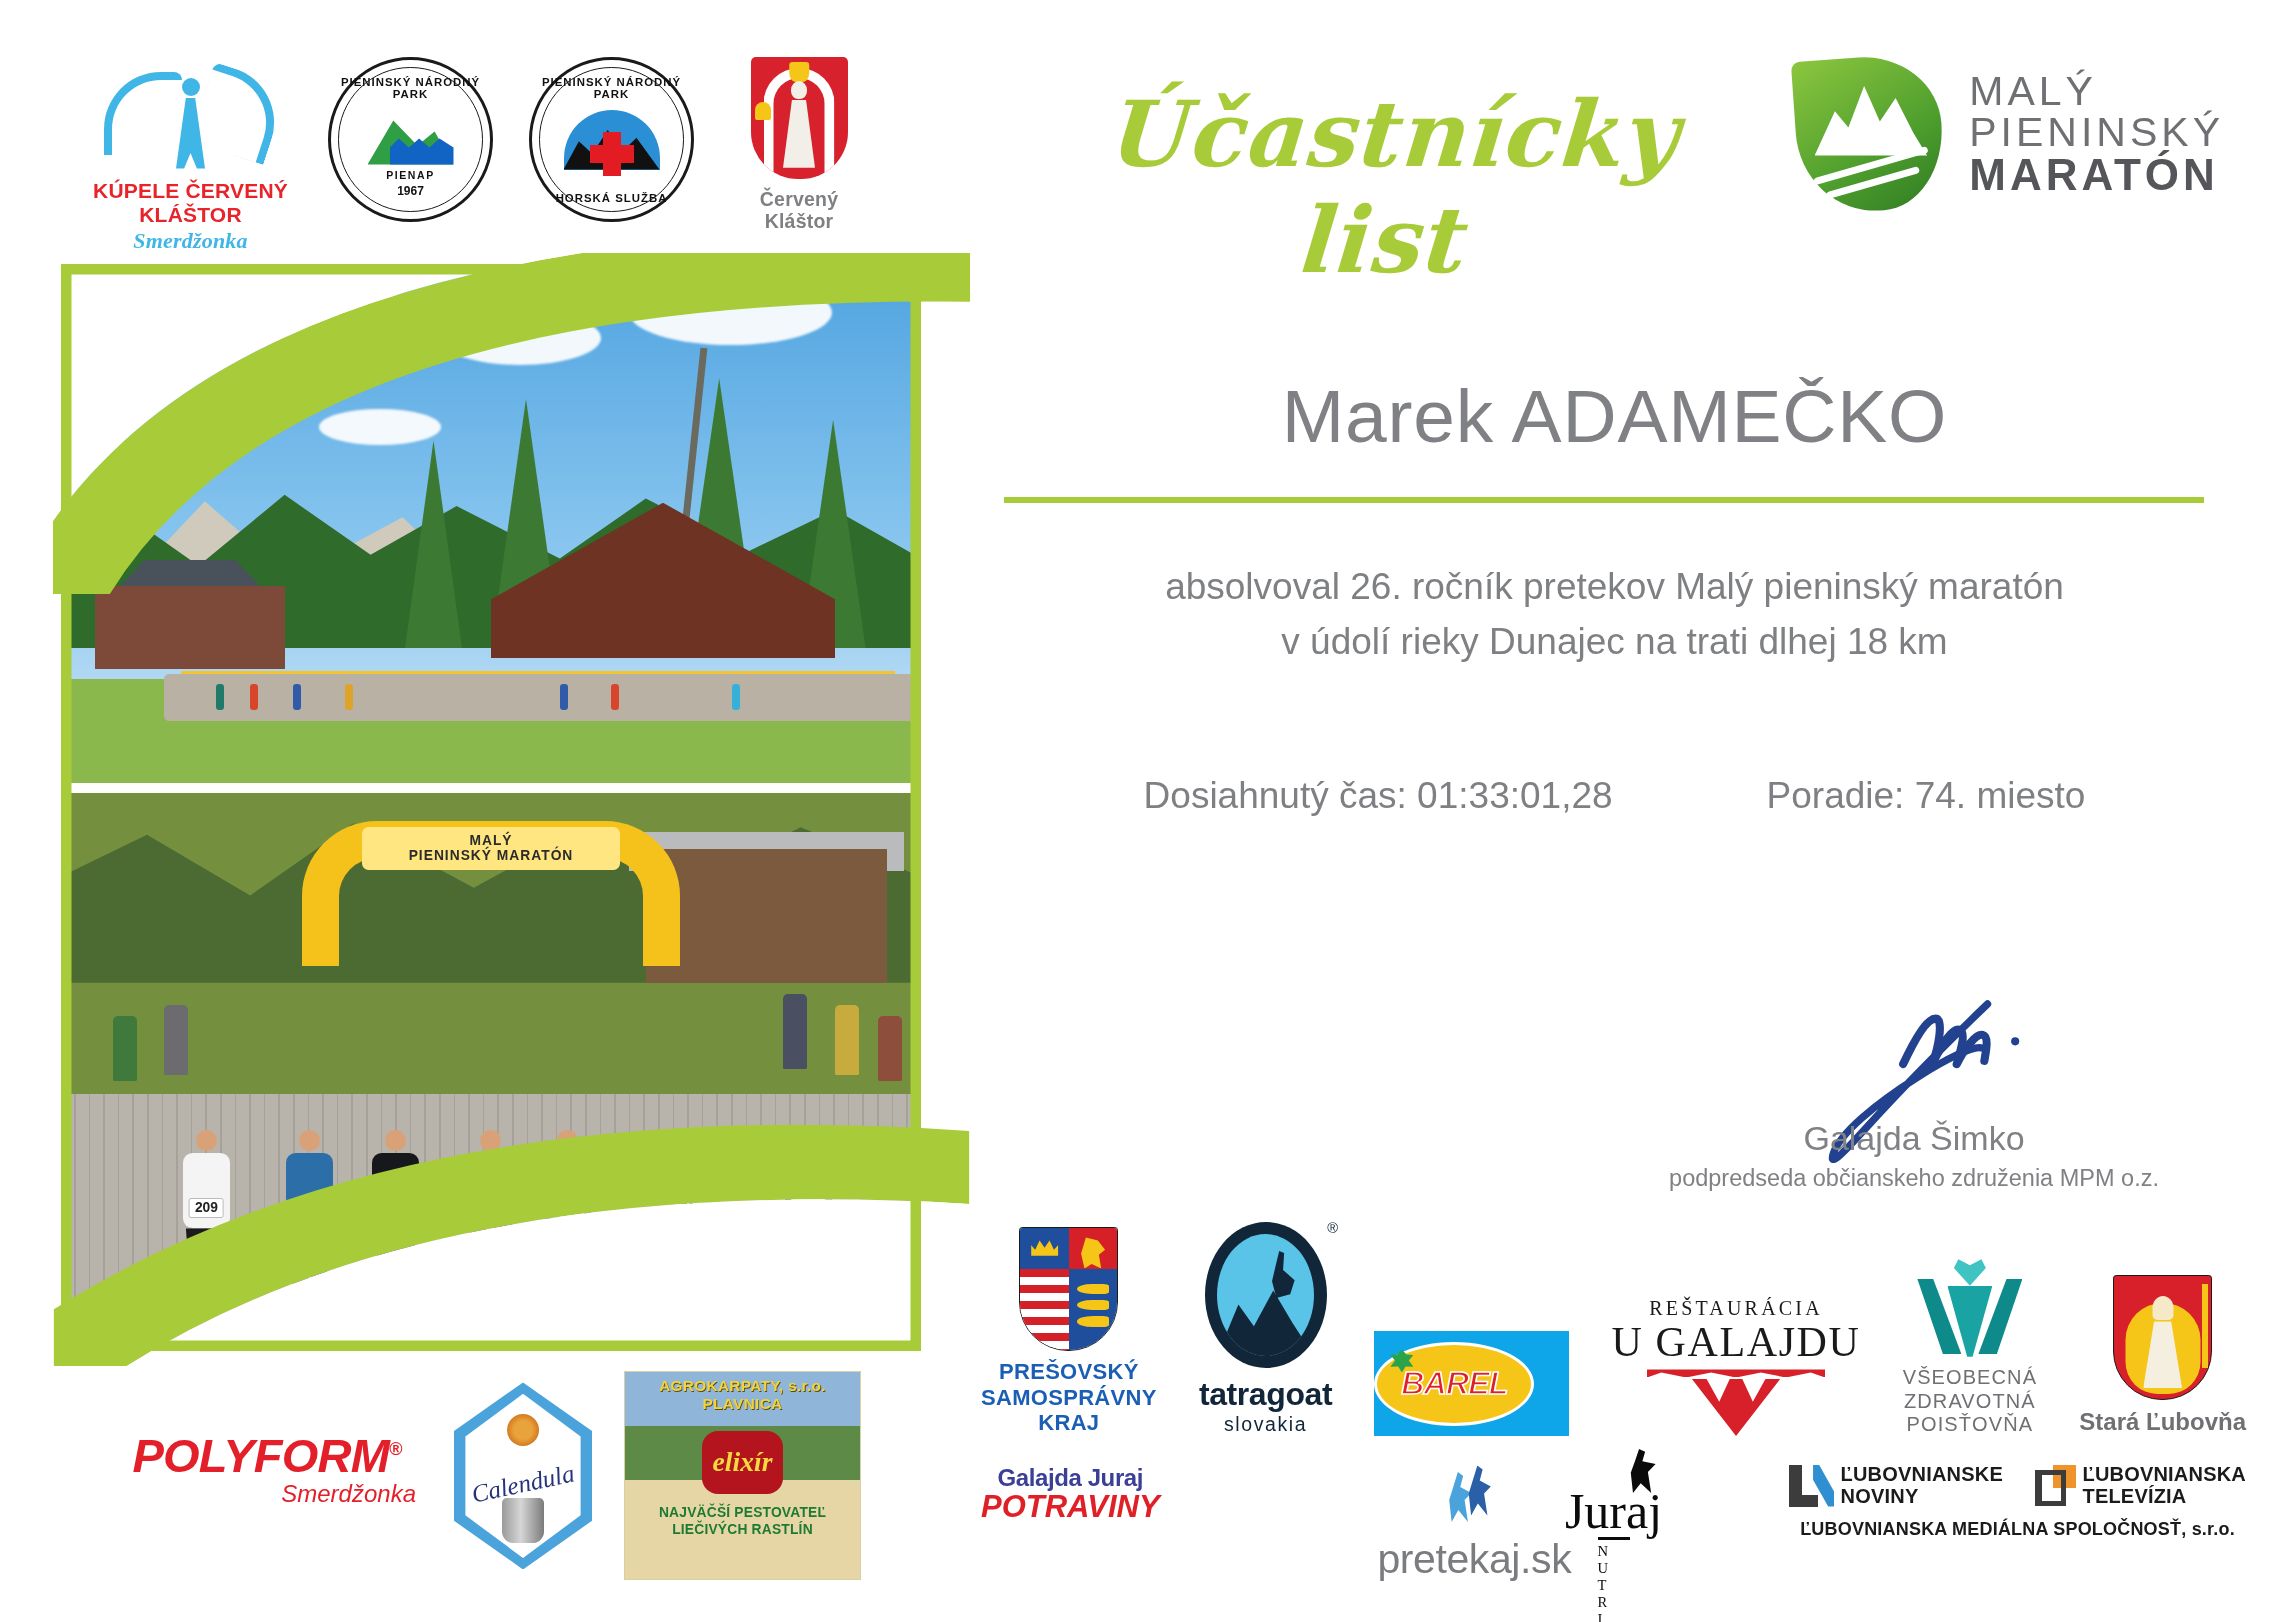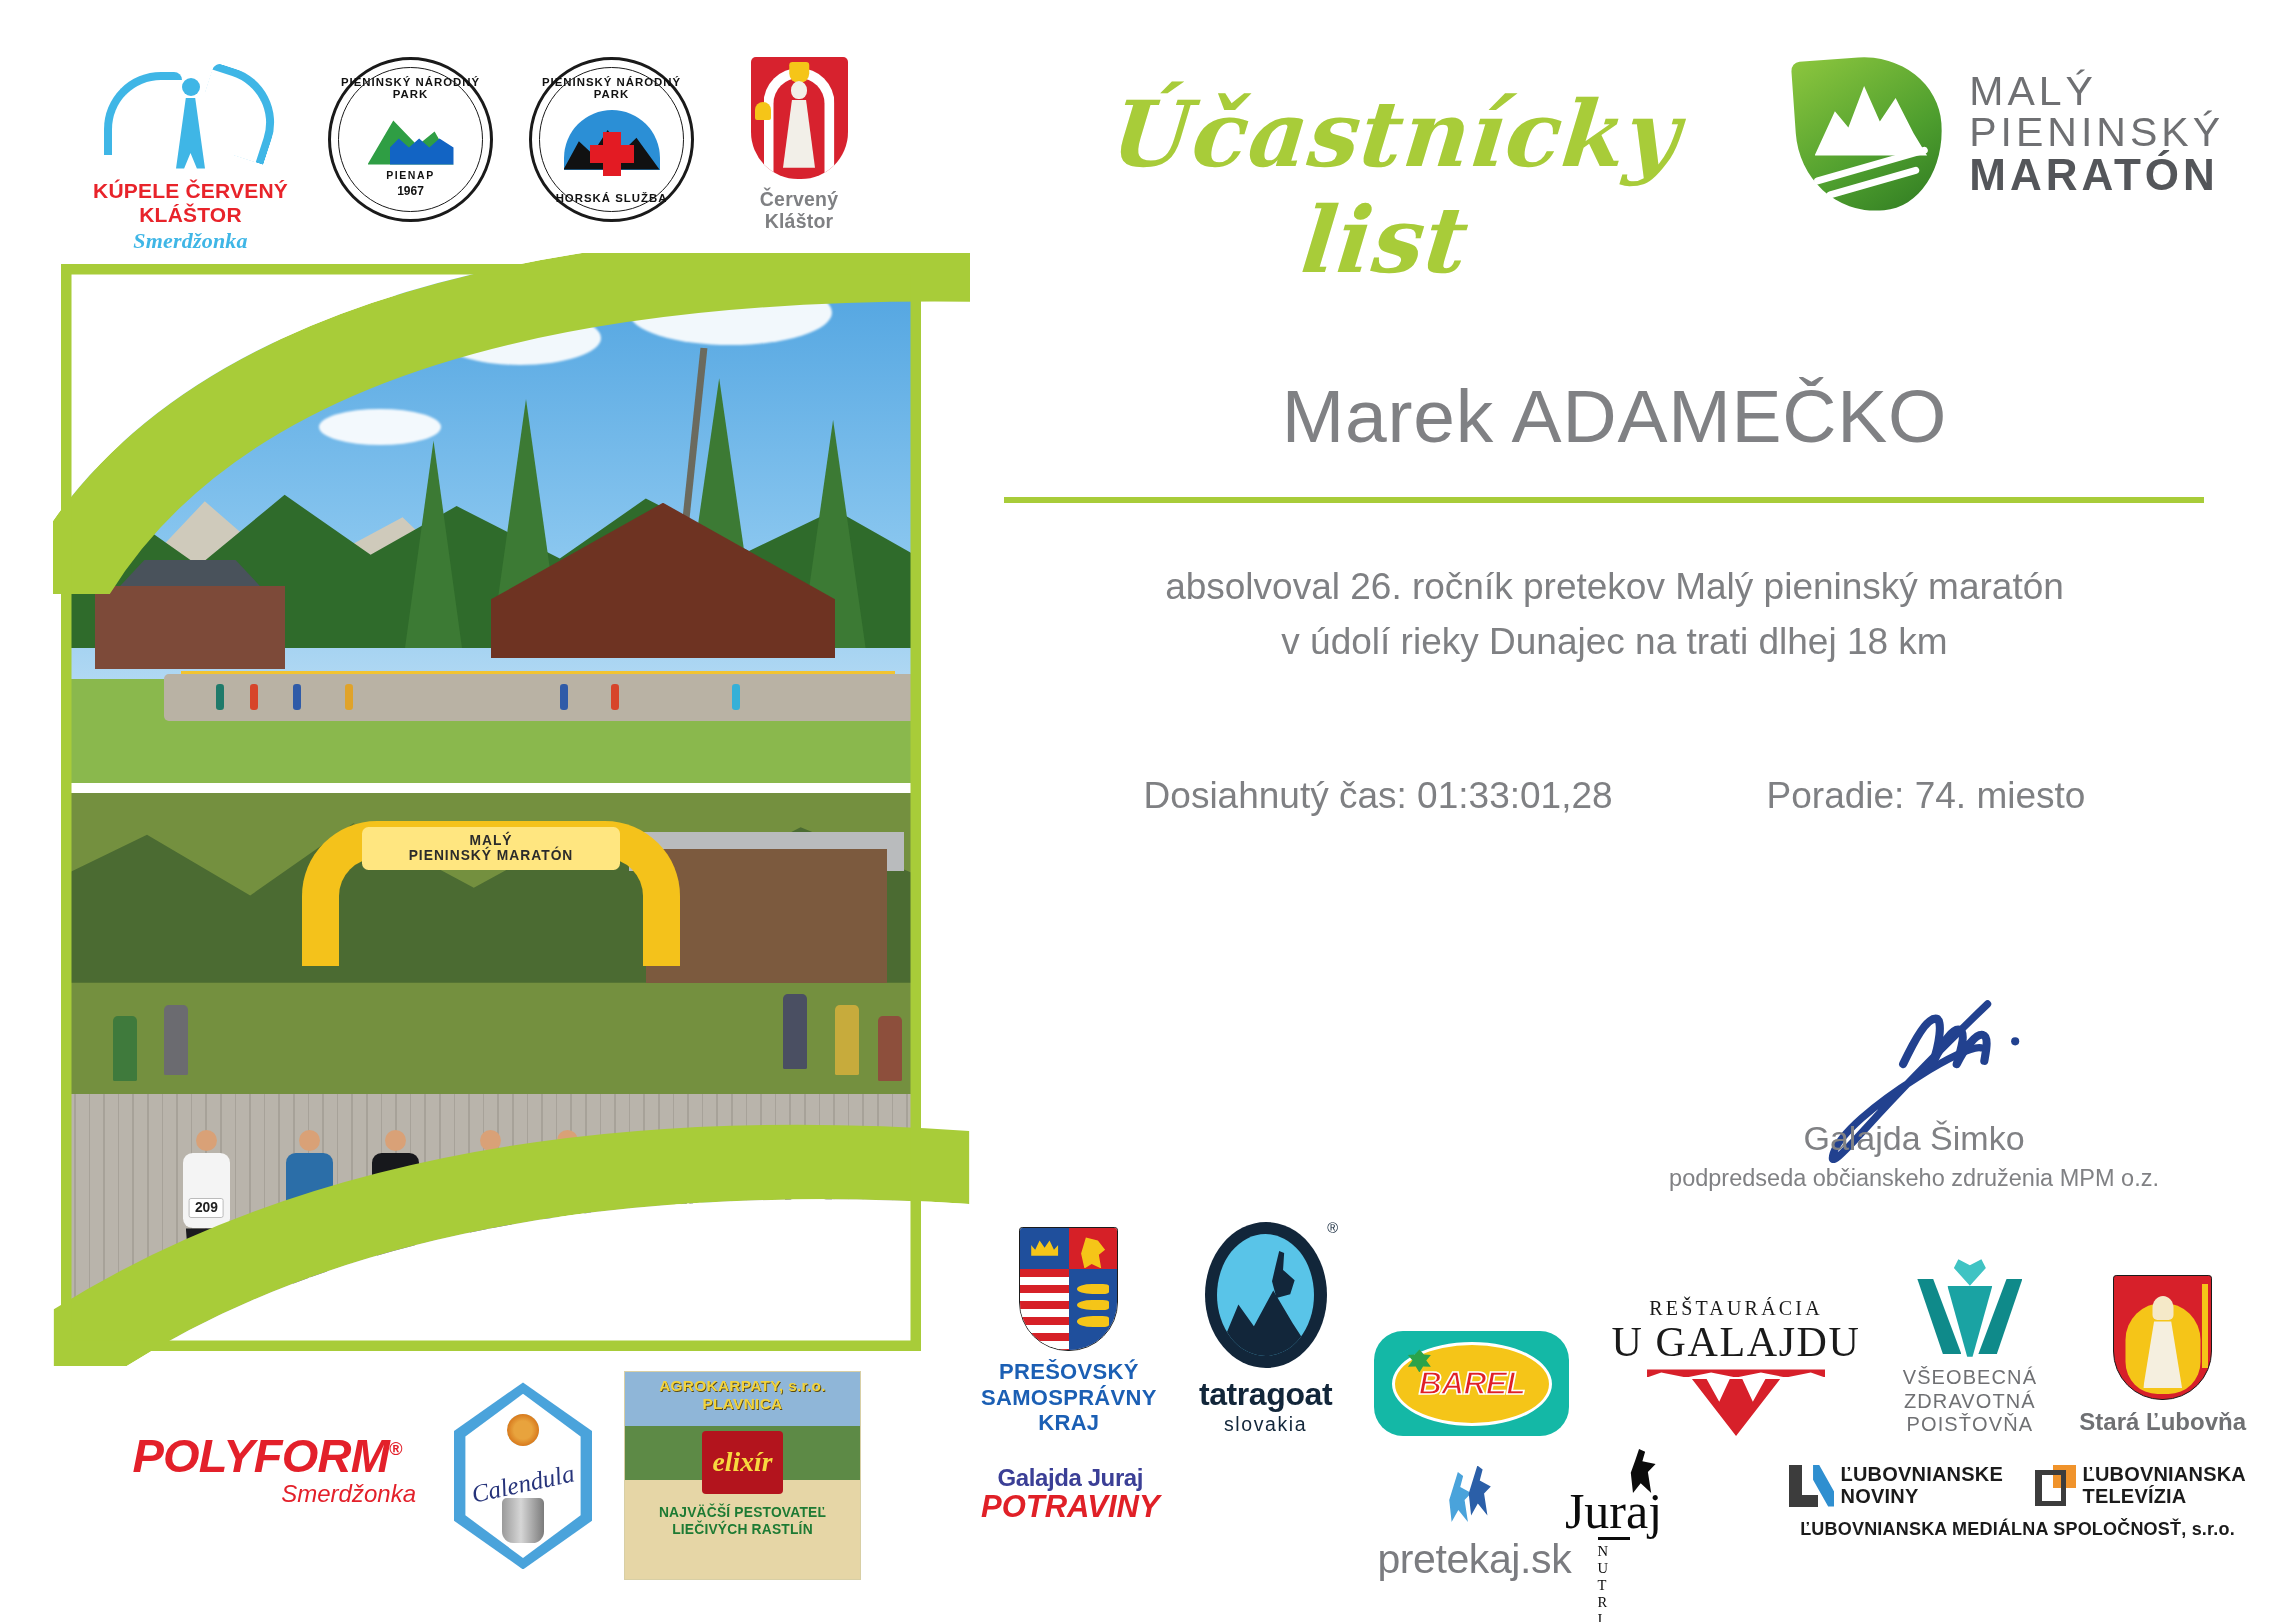--- a/index.html
+++ b/index.html
@@ -183,21 +183,21 @@
         border-radius:50%;background:radial-gradient(circle,#e8a33d 40%,#d87a1e 70%,#3f7a30 72%);}
   .cal-word{position:absolute;left:50%;top:88px;transform:translateX(-50%) rotate(-12deg);
         font-family:"Liberation Serif",serif;font-style:italic;font-size:25px;color:#26337a;}
   .cal-mortar{position:absolute;left:50%;transform:translateX(-50%);bottom:26px;width:42px;height:45px;
         background:linear-gradient(90deg,#9a9a9a,#d6d6d6 45%,#7b7b7b);border-radius:4.9px 4.9px 11.4px 11.4px;}
   .agro{position:absolute;left:519px;top:0;width:235px;height:207px;
         background:linear-gradient(180deg,#8fb6d8 0 26%,#5d8a46 26% 52%,#e6d6a6 52% 100%);
         border:1.6px solid #d8cfa5;}
   .agro .a-top{text-align:center;font-size:15.4px;font-weight:bold;color:#f2d33c;padding-top:4.9px;
         letter-spacing:0.3px;text-shadow:0.8px 0.8px 0 #5a4a10;}
-  .agro .a-badge{width:81px;height:63px;margin:18px auto 0;background:#b3141d;border-radius:4px;
+  .agro .a-badge{width:81px;height:63px;margin:18px auto 0;background:#b3141d;border-radius:16px;
         display:flex;align-items:center;justify-content:center;color:#f7d93f;font-style:italic;
         font-weight:bold;font-size:27.6px;font-family:"Liberation Serif",serif;}
   .agro .a-bot{text-align:center;font-size:13.8px;font-weight:bold;color:#1d7a33;line-height:1.2;
         margin-top:11.4px;letter-spacing:0.2px;}
 
   
   .br-row1{position:absolute;left:981px;top:1233px;width:1265px;height:203px;
         display:flex;align-items:flex-end;justify-content:space-between;}
   .br-row2{position:absolute;left:981px;top:1464px;width:1265px;height:138px;
         display:flex;align-items:flex-start;justify-content:space-between;}
@@ -229,21 +229,21 @@
   .tg-in{width:97px;height:122px;border-radius:50%;background:#59c4e8;overflow:hidden;position:relative;}
   .tg-mtn{position:absolute;left:0;right:0;bottom:0;height:64%;background:#12263a;
         clip-path:polygon(0 100%,22% 34%,38% 62%,58% 16%,78% 58%,100% 100%);}
   .tg-goat{position:absolute;right:20%;top:14%;width:27.6px;height:47px;background:#12263a;
         clip-path:polygon(44% 0,62% 4%,58% 40%,100% 62%,84% 92%,34% 100%,18% 64%,30% 34%);}
   .tg-reg{position:absolute;right:-11.4px;top:-1.6px;font-size:14.6px;color:#12263a;}
   .tg .l1{font-size:32px;font-weight:bold;color:#12263a;margin-top:8px;letter-spacing:-0.4px;}
   .tg .l2{font-size:19.5px;color:#12263a;letter-spacing:1.6px;}
 
   
-  .barel{width:195px;height:105px;background:#14b8a6;display:flex;align-items:center;justify-content:center;border-radius:29px;}
+  .barel{width:195px;height:105px;background:#0ea5e9;display:flex;align-items:center;justify-content:flex-start;}
   .barel-oval{width:154px;height:78px;border-radius:50%;background:#f5c518;border:3.2px solid #fff;
         display:flex;align-items:center;justify-content:center;position:relative;}
   .barel-oval span{font-size:32px;font-weight:bold;font-style:italic;color:#e02027;
         -webkit-text-stroke:1.6px #fff;letter-spacing:-0.8px;}
   .clover{position:absolute;left:13px;top:4.9px;width:23px;height:23px;background:#2aa34a;
         clip-path:polygon(50% 0,70% 22%,100% 24%,80% 48%,100% 76%,66% 74%,50% 100%,34% 74%,0 76%,20% 48%,0 24%,30% 22%);}
 
   
   .ug .l1{font-family:"Liberation Serif",serif;font-size:20px;color:#1a1a1a;letter-spacing:3.2px;}
   .ug .l2{font-family:"Liberation Serif",serif;font-size:42px;color:#1a1a1a;letter-spacing:1.6px;

